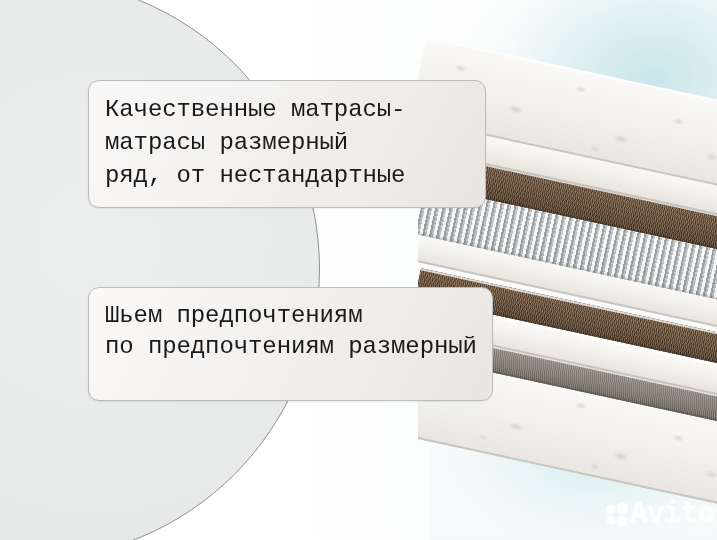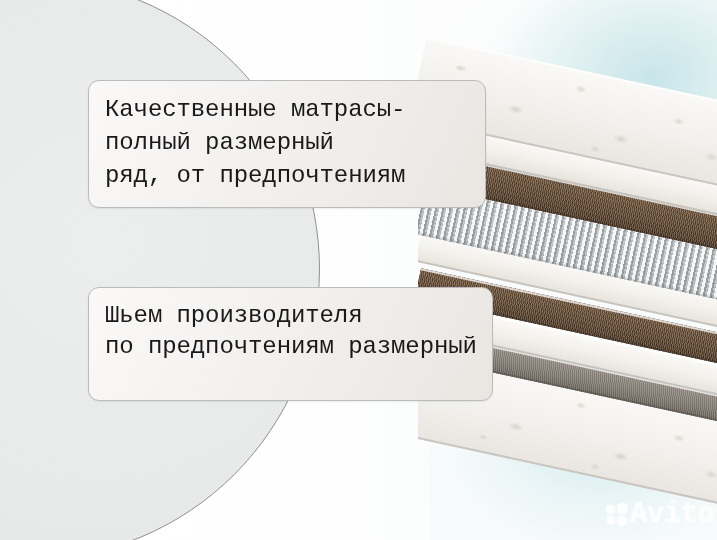--- a/index.html
+++ b/index.html
@@ -250,26 +250,26 @@
     <div class="layer" style="top:36px; height:84px; transform: rotate(12.2deg);">
       <div class="slab jacquard"></div>
       <div class="edge-hi"></div>
         <div class="edge-lo"></div>
     </div>
 
   </div>
 
   <div class="bubble" id="bubble-top">
     <p>Качественные матрасы-</p>
-    <p>полный размерный</p>
-    <p>ряд, от предпочтениям</p>
+    <p>матрасы размерный</p>
+    <p>ряд, от нестандартные</p>
   </div>
 
   <div class="bubble" id="bubble-bottom">
-    <p>Шьем производителя</p>
+    <p>Шьем предпочтениям</p>
     <p>по предпочтениям размерный</p>
   </div>
 
   <div class="watermark">
     <div class="wm-dots">
       <span class="d1"></span>
         <span class="d2"></span>
       <span class="d3"></span>
         <span class="d4"></span>
     </div>

